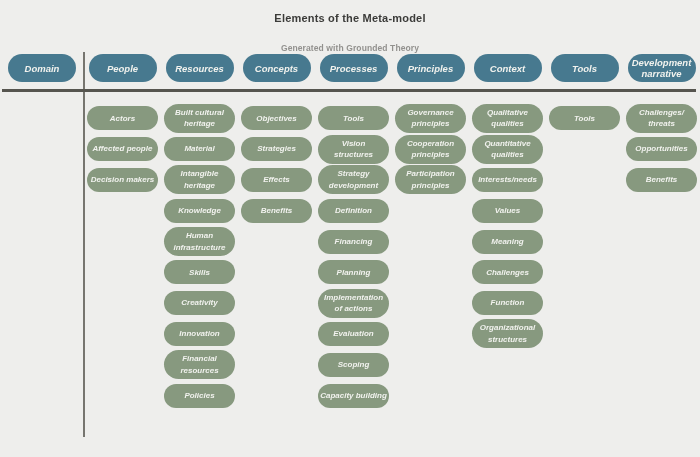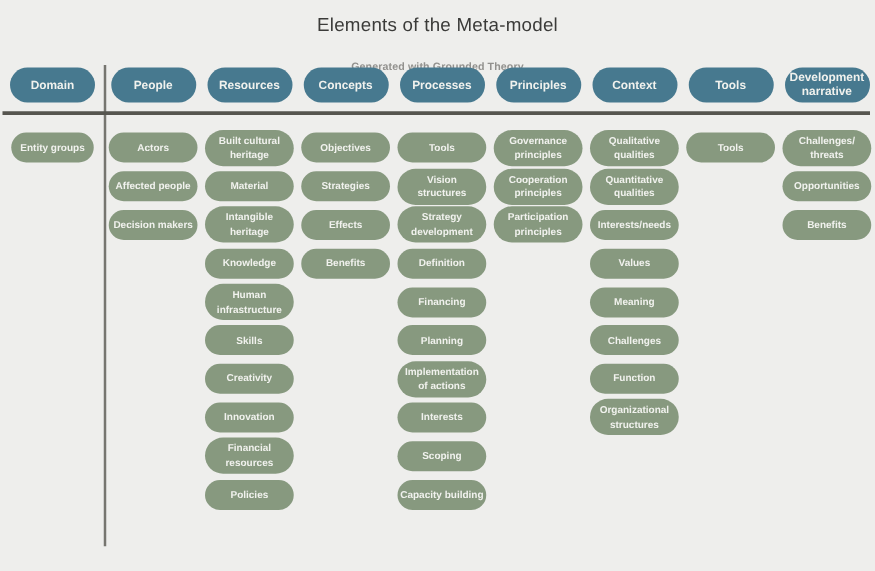--- a/index.html
+++ b/index.html
@@ -5,28 +5,28 @@
   html, body { margin:0; padding:0; }
   body {
     width:700px; height:457px;
     background:#eeeeec;
     font-family:"Liberation Sans", sans-serif;
     -webkit-font-smoothing:antialiased;
   }
   .canvas { position:relative; width:700px; height:457px; overflow:hidden; }
 
   .titles { position:absolute; top:12px; left:0; width:700px; text-align:center; }
-  .title { font-size:15px; font-weight:normal; color:#3b3b39; letter-spacing:.2px; }
+  .title { font-size:11px; font-weight:bold; color:#3b3b39; letter-spacing:.2px; }
   .subtitle { font-size:8.5px; font-weight:bold; color:#92918e; margin-top:19px; letter-spacing:.1px; }
 
   .vline { position:absolute; left:83px; top:52px; width:2px; height:385px; background:#76756f; }
   .hline { position:absolute; left:2px; top:89px; width:694px; height:3px; background:#56554f; }
 
   .columns { position:absolute; top:54px; left:0; width:700px; display:flex; }
-  .col { display:flex; flex-direction:column; align-items:center; }
+  .col { display:flex; flex-direction:column; align-items:center;font-style:italic; }
   .col-domain { width:84px; }
   .col-std { width:77px; }
 
   .hslot { height:28px; margin-bottom:21px; display:flex; align-items:center; justify-content:center; }
   .slot { height:30.8px; display:flex; align-items:center; justify-content:center; }
 
   .pill {
     display:flex; align-items:center; justify-content:center;
     text-align:center; color:#f1f2ee; white-space:pre-line;
     box-sizing:border-box;
@@ -53,23 +53,20 @@
 
   <div class="vline"></div>
   <div class="hline"></div>
 
   <div class="columns">
 
     <div class="col col-domain">
       <div class="hslot">
           <div class="pill header">Domain</div>
         </div>
-      <div class="slot">
-          <div class="pill item">Entity groups</div>
-        </div>
     </div>
 
     <div class="col col-std">
       <div class="hslot">
           <div class="pill header">People</div>
         </div>
       <div class="slot">
           <div class="pill item">Actors</div>
         </div>
       <div class="slot">
@@ -160,21 +157,21 @@
           <div class="pill item">Financing</div>
         </div>
       <div class="slot">
           <div class="pill item">Planning</div>
         </div>
       <div class="slot">
           <div class="pill item">Implementation
 of actions</div>
         </div>
       <div class="slot">
-          <div class="pill item">Interests</div>
+          <div class="pill item">Evaluation</div>
         </div>
       <div class="slot">
           <div class="pill item">Scoping</div>
         </div>
       <div class="slot">
           <div class="pill item">Capacity building</div>
         </div>
     </div>
 
     <div class="col col-std">

